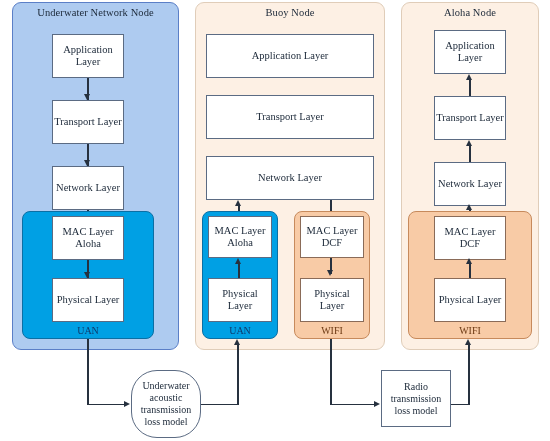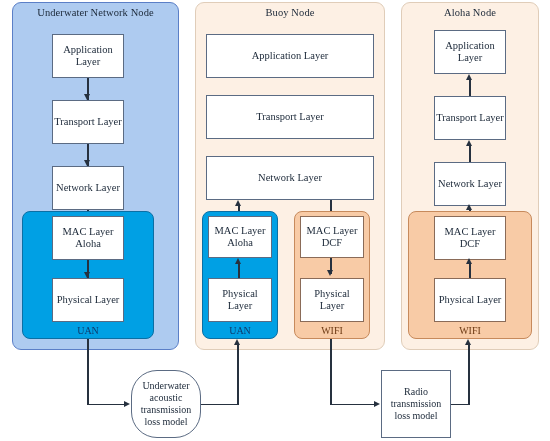--- a/index.html
+++ b/index.html
@@ -147,21 +147,21 @@
   <div class="lossbox" style="left:131px;top:370px;width:70px;height:68px;border-radius:26px;">Underwater acoustic transmission loss model</div>
 
   <div class="vline" style="left:87.3px;top:339px;height:66px;"></div>
   <div class="hline" style="left:87px;top:404px;width:38px;"></div>
   <div class="arrow right" style="left:124px;top:401px;"></div>
 
   <div class="hline" style="left:201px;top:404px;width:37px;"></div>
   <div class="vline" style="left:237.3px;top:345px;height:60px;"></div>
   <div class="arrow up" style="left:234.4px;top:339px;"></div>
 
-  <div class="lossbox" style="left:381px;top:370px;width:70px;height:68px;">Radio transmission loss model</div>
+  <div class="lossbox" style="left:381px;top:370px;width:70px;height:57px;">Radio transmission loss model</div>
 
   <div class="vline" style="left:330.3px;top:339px;height:66px;"></div>
   <div class="hline" style="left:330px;top:404px;width:45px;"></div>
   <div class="arrow right" style="left:374px;top:401px;"></div>
 
   <div class="hline" style="left:451px;top:404px;width:18px;"></div>
   <div class="vline" style="left:468.3px;top:345px;height:60px;"></div>
   <div class="arrow up" style="left:465.4px;top:339px;"></div>
 
 </div>

